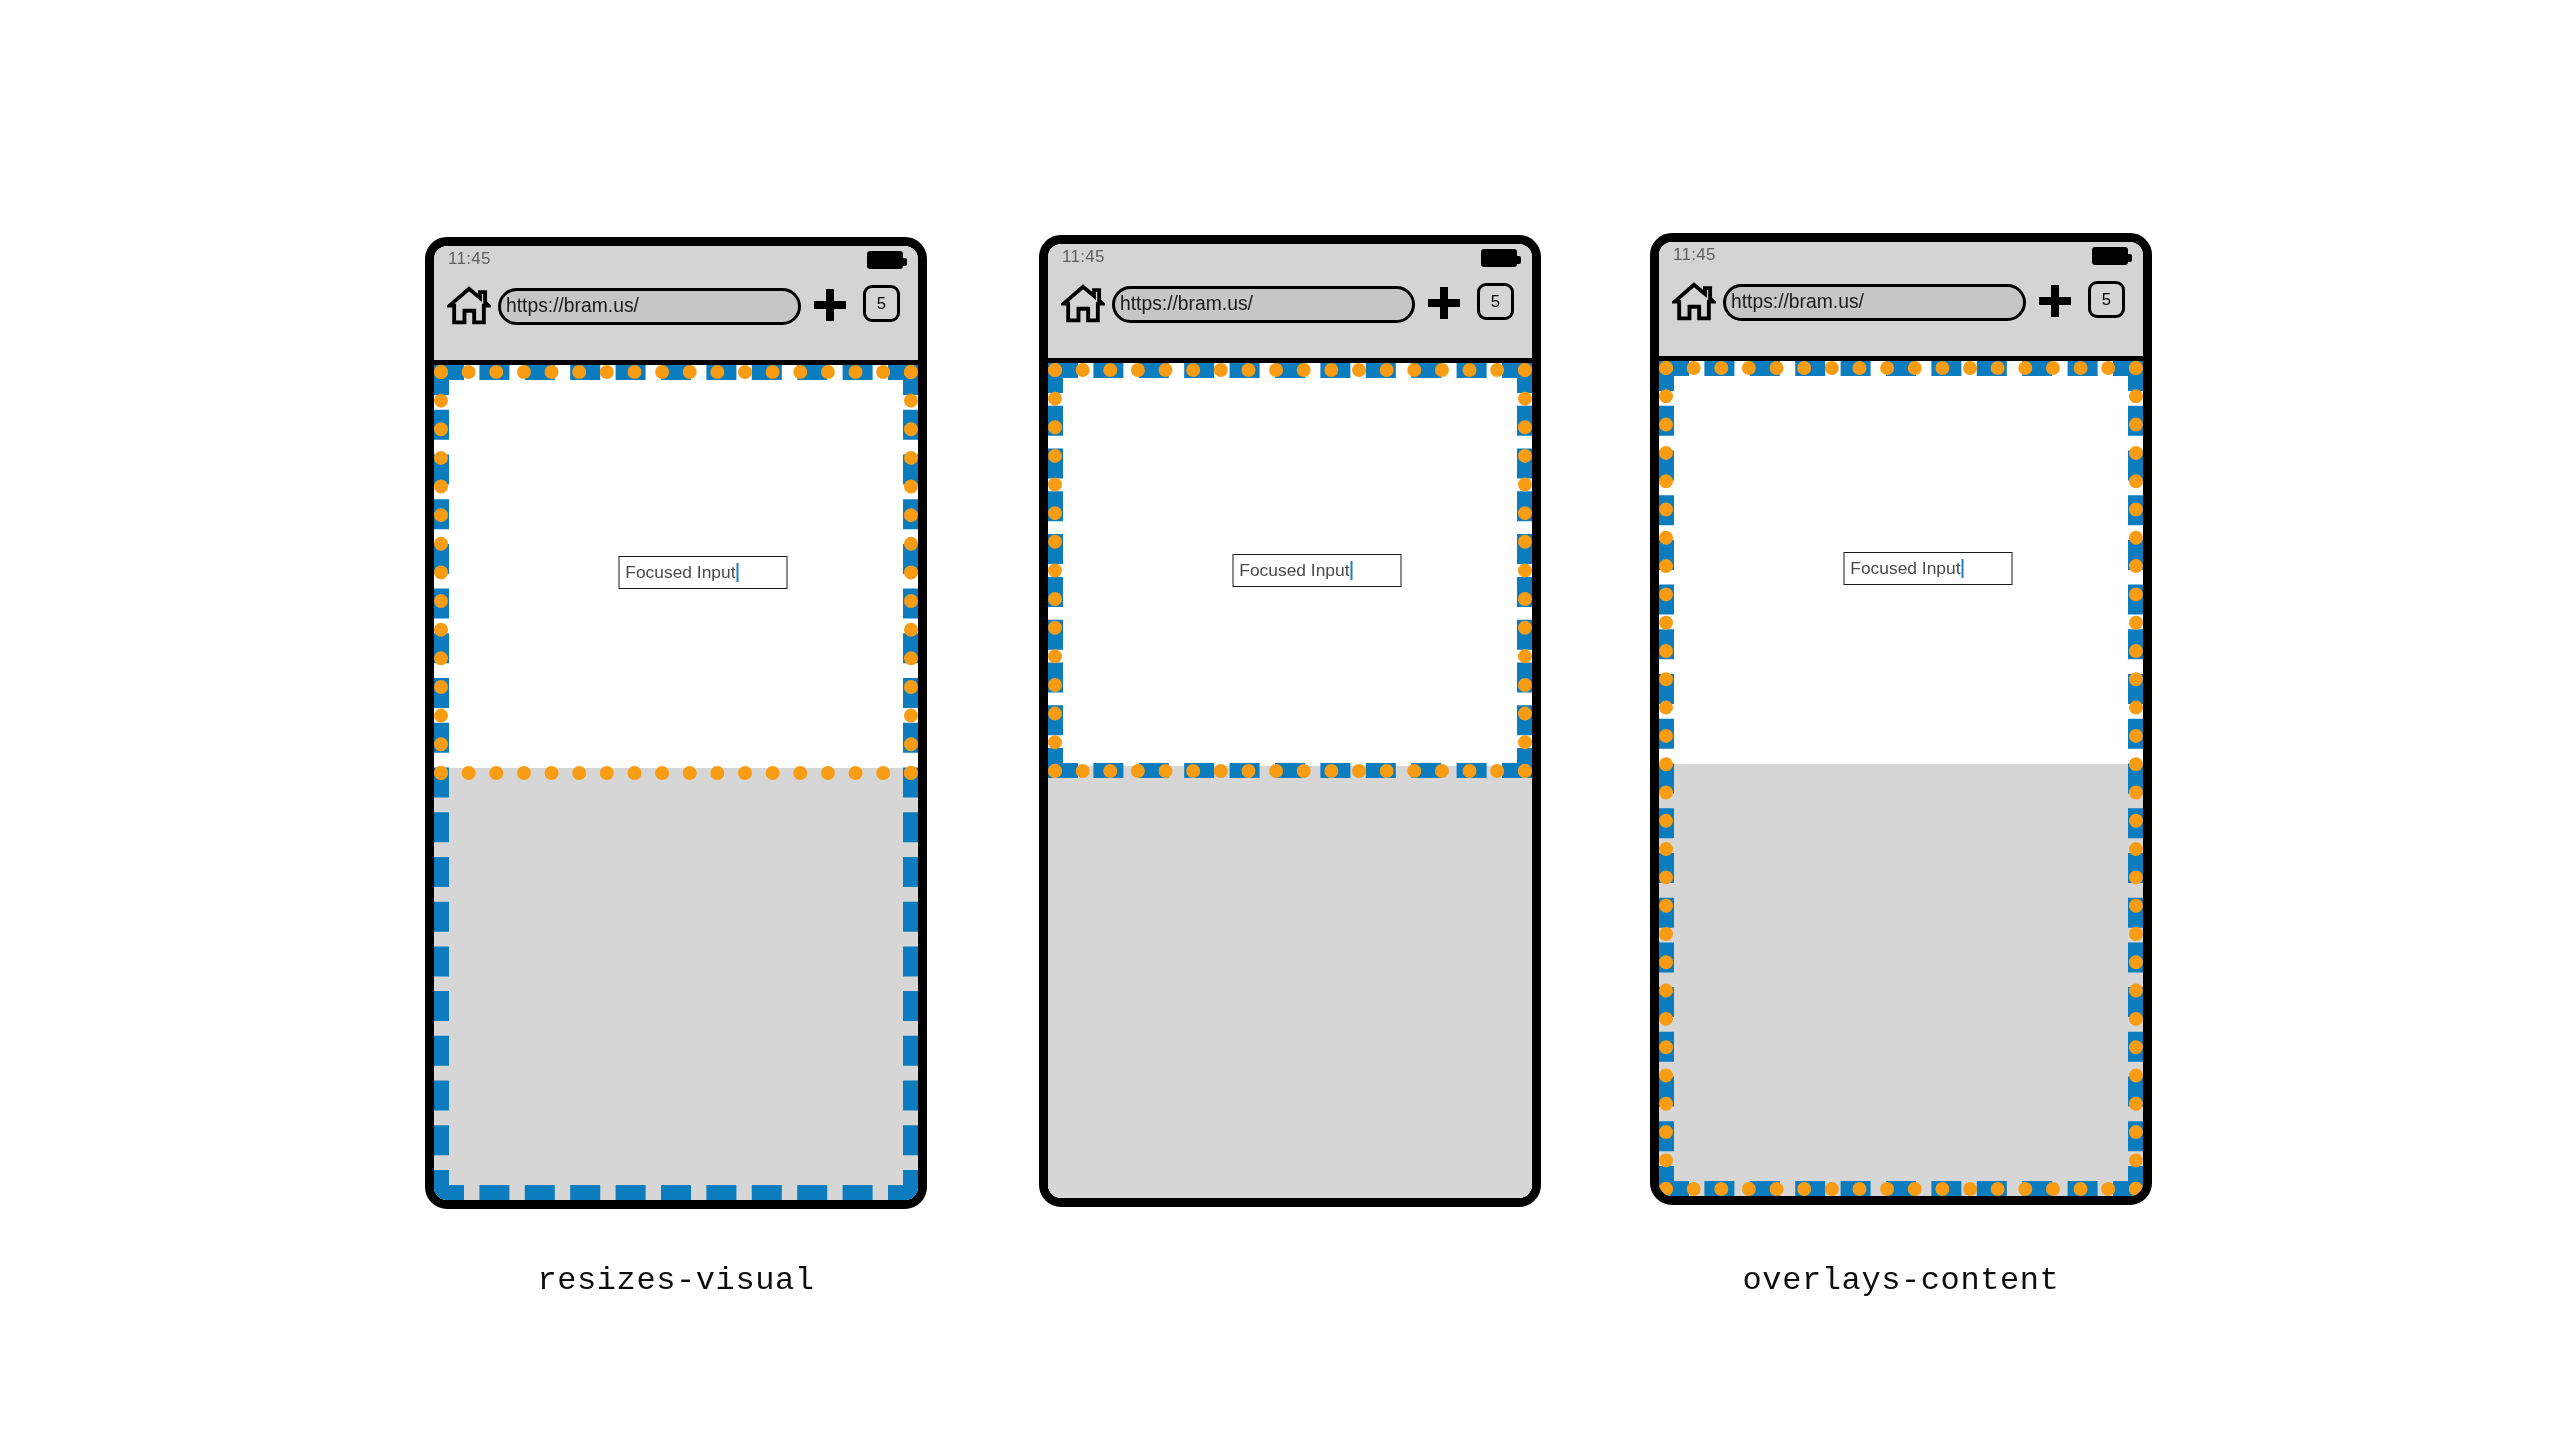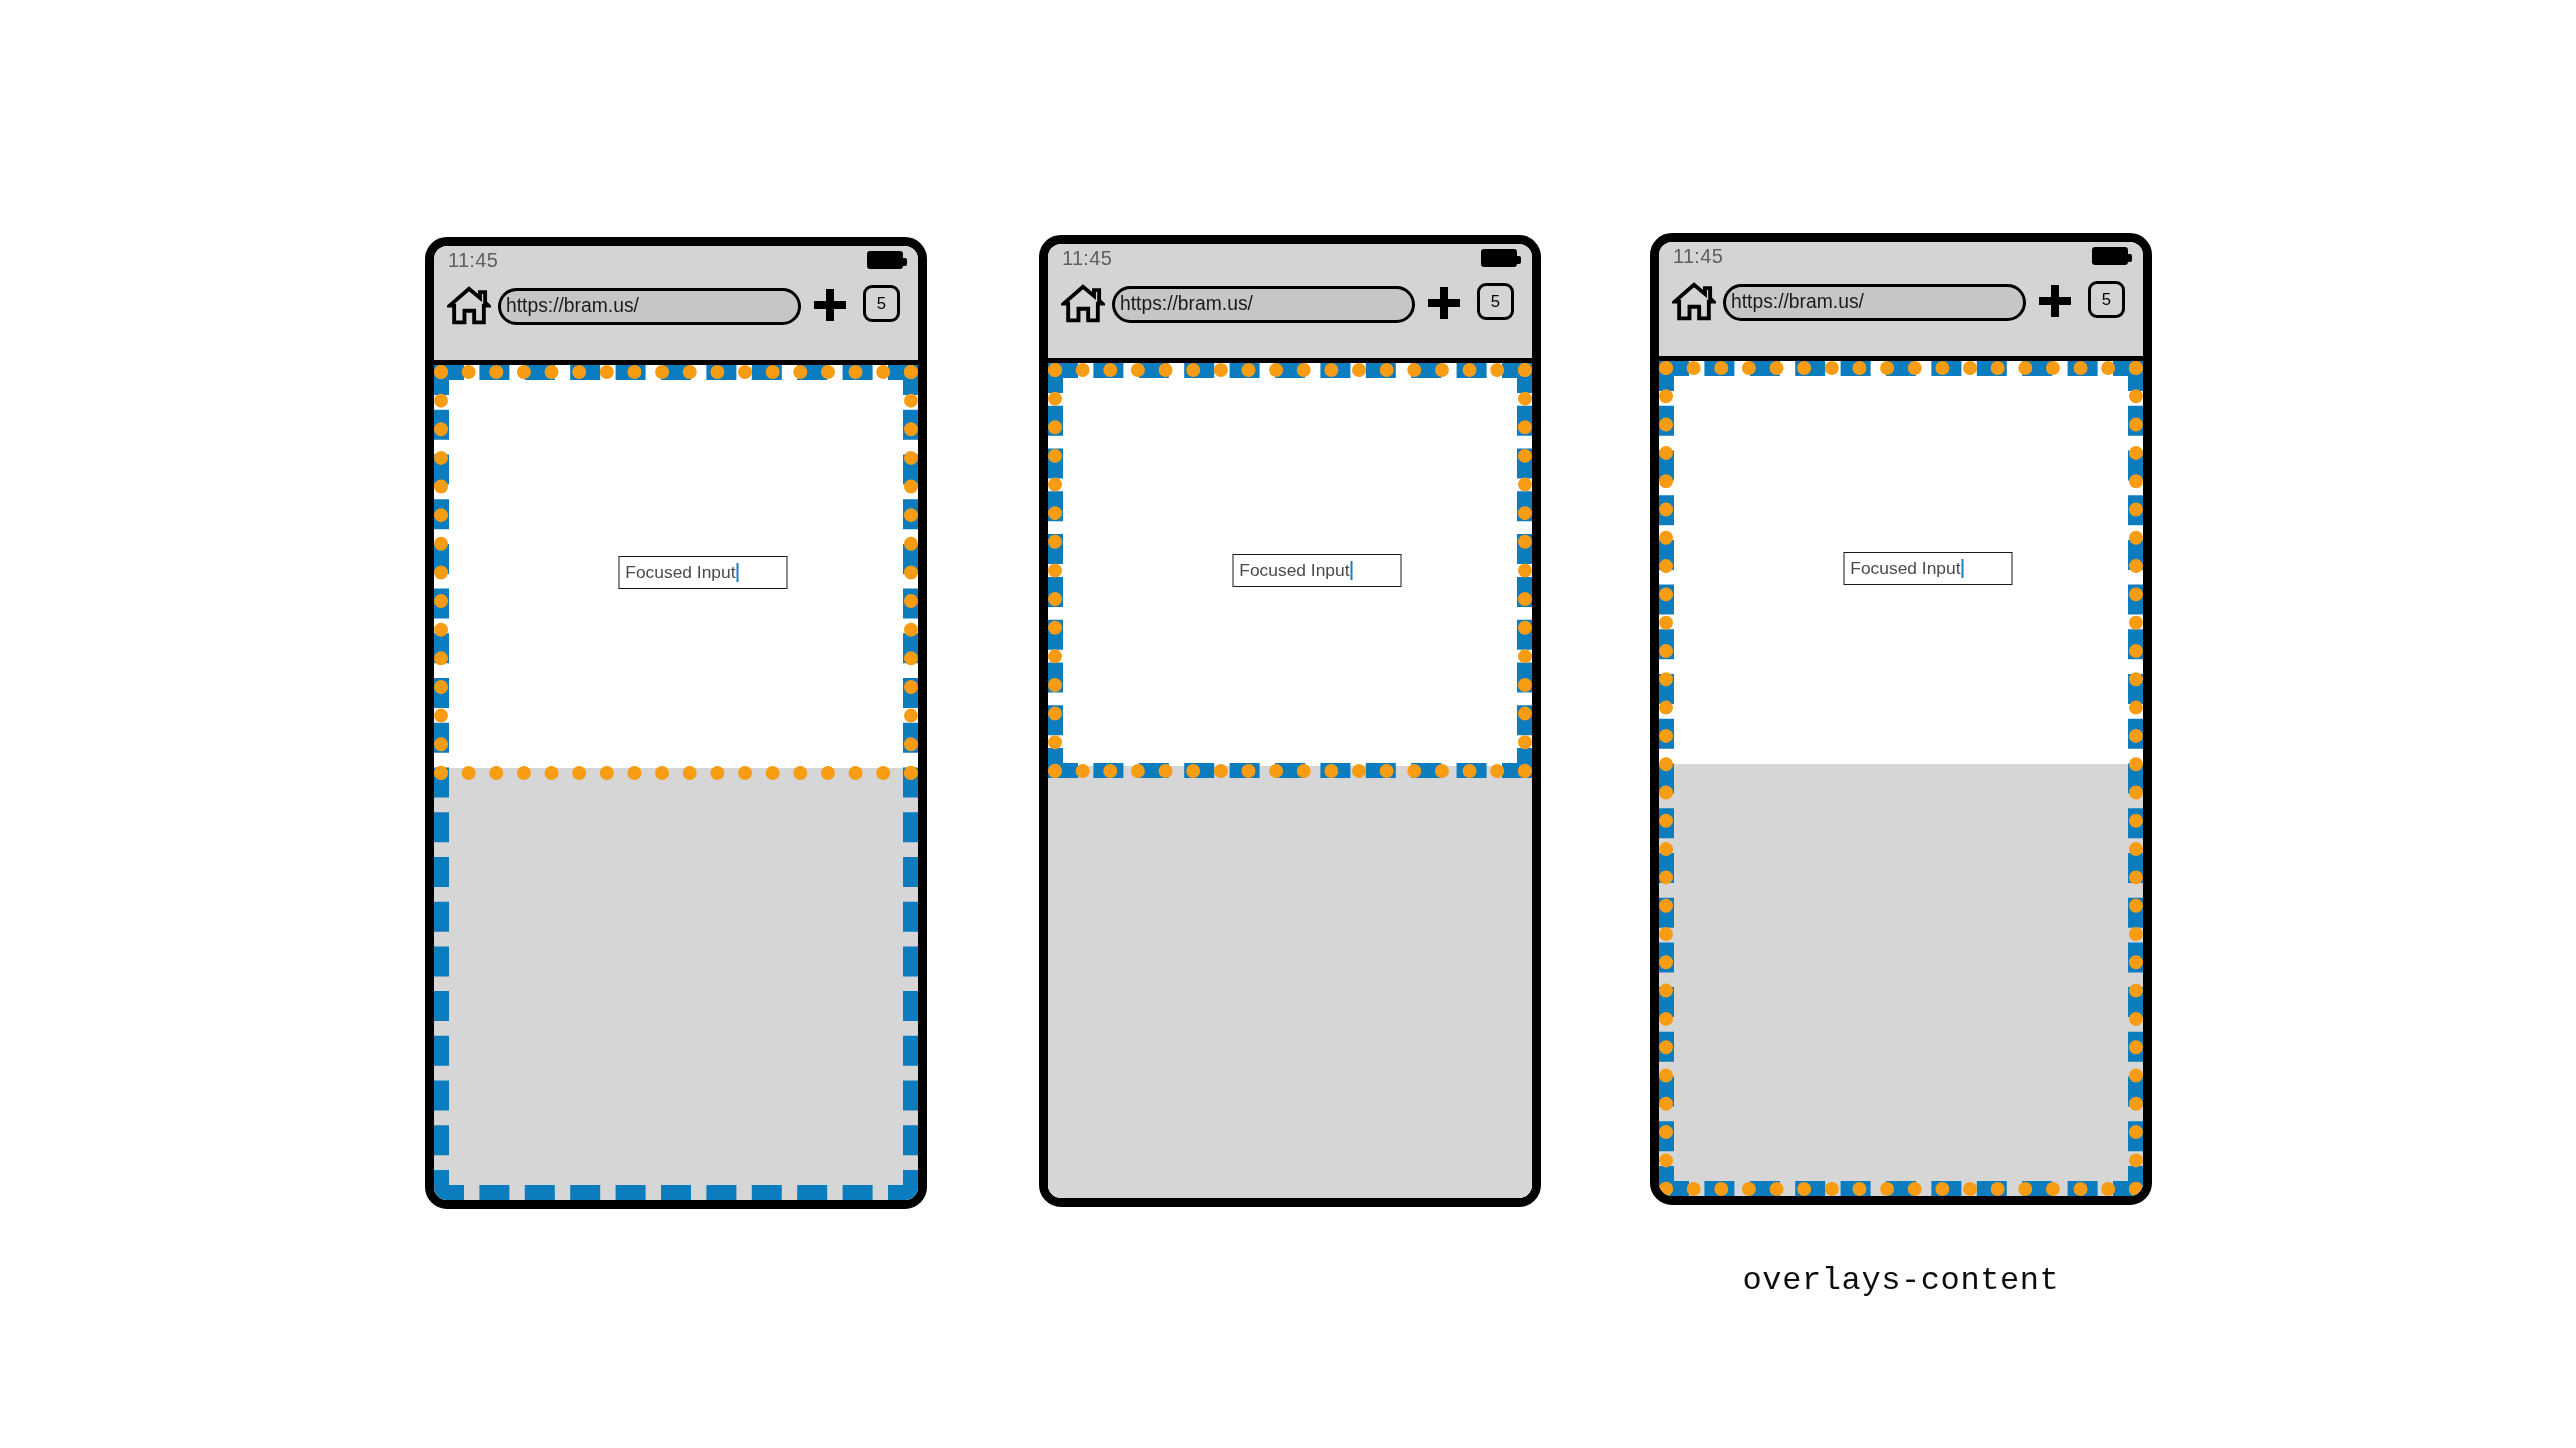--- a/index.html
+++ b/index.html
@@ -27,21 +27,21 @@
     position:absolute;left:0;right:0;top:0;height:119px;
     background:#d4d4d4;
     border-bottom:5.8px solid #000000;
     box-sizing:border-box;
   }
   .status-row{
     position:absolute;left:0;right:0;top:0;height:30px;
   }
   .clock{
     position:absolute;left:14px;top:3.2px;
-    font-size:20px;color:#606060;
+    font-size:17px;color:#606060;
     font-family:"Liberation Sans", sans-serif;
     letter-spacing:0.3px;
   }
   .battery{
     position:absolute;right:15.5px;top:4.5px;
     width:36px;height:18.7px;
     border:3.2px solid #000000;
     border-radius:3.2px;
     box-sizing:border-box;
     background:#000000;
@@ -185,20 +185,21 @@
         </div>
         <div class="keyboard" style="height:432px;"></div>
 
         <div class="layout-vp" style="left:0;top:0;right:0;bottom:0;"></div>
 
         <div class="visual-vp" style="left:0;top:0;right:0;height:415px;"></div>
       </div>
 
     </div>
   </div>
+  <div class="caption" style="left:425px;top:1262px;width:502px;">resizes-visual</div>
 
   <div class="phone" id="phone-1" style="left:1039px;top:235px;">
     <div class="phone-inner">
 
       <div class="chrome">
         <div class="status-row">
           <div class="clock">11:45</div>
           <div class="battery"></div>
         </div>
         <div class="nav-row">

